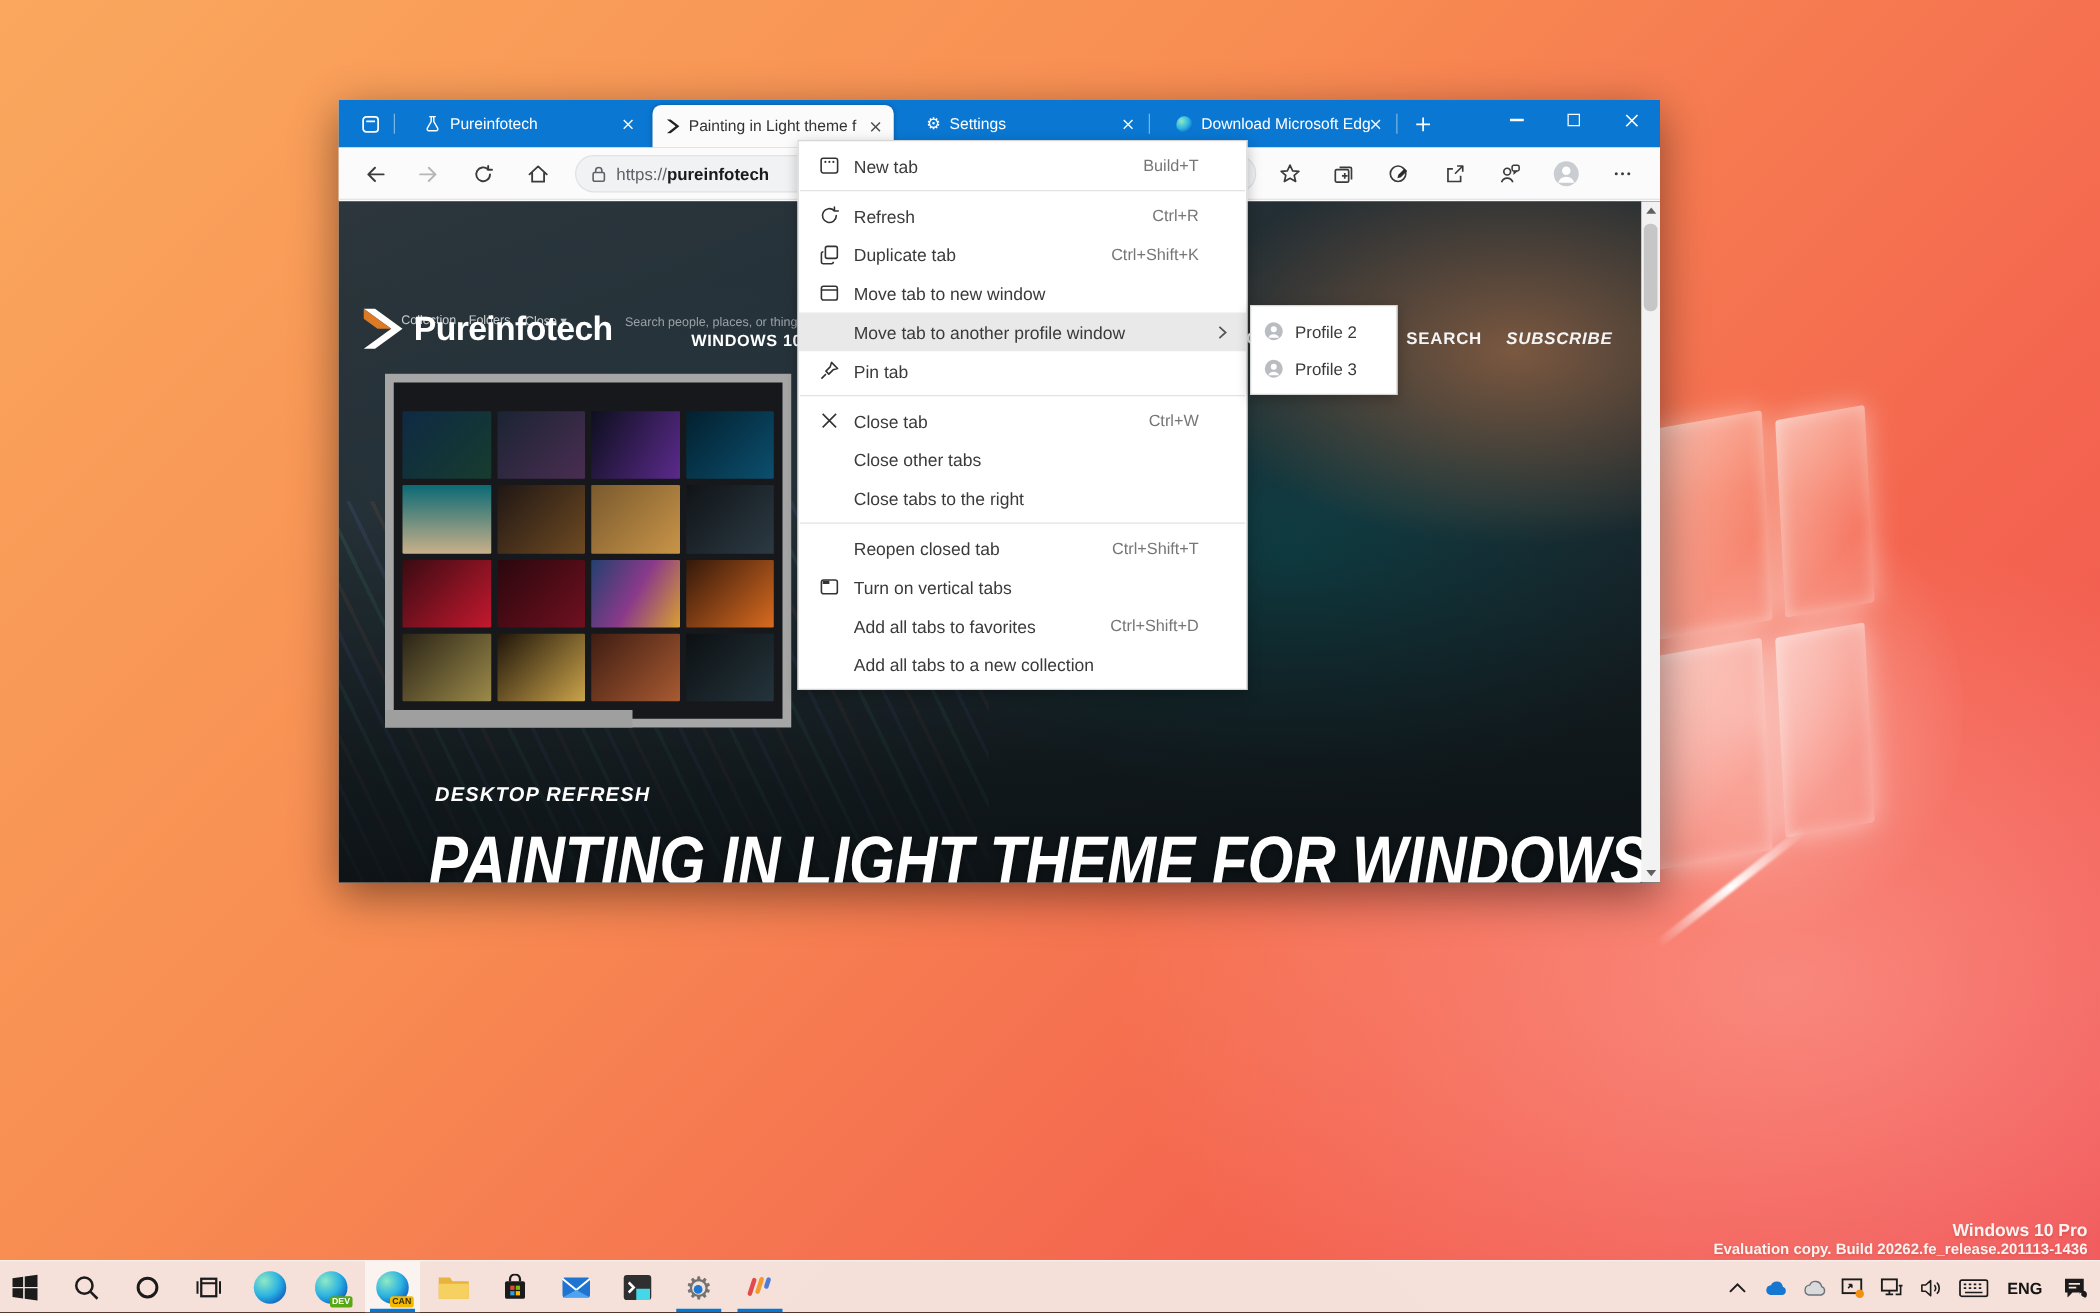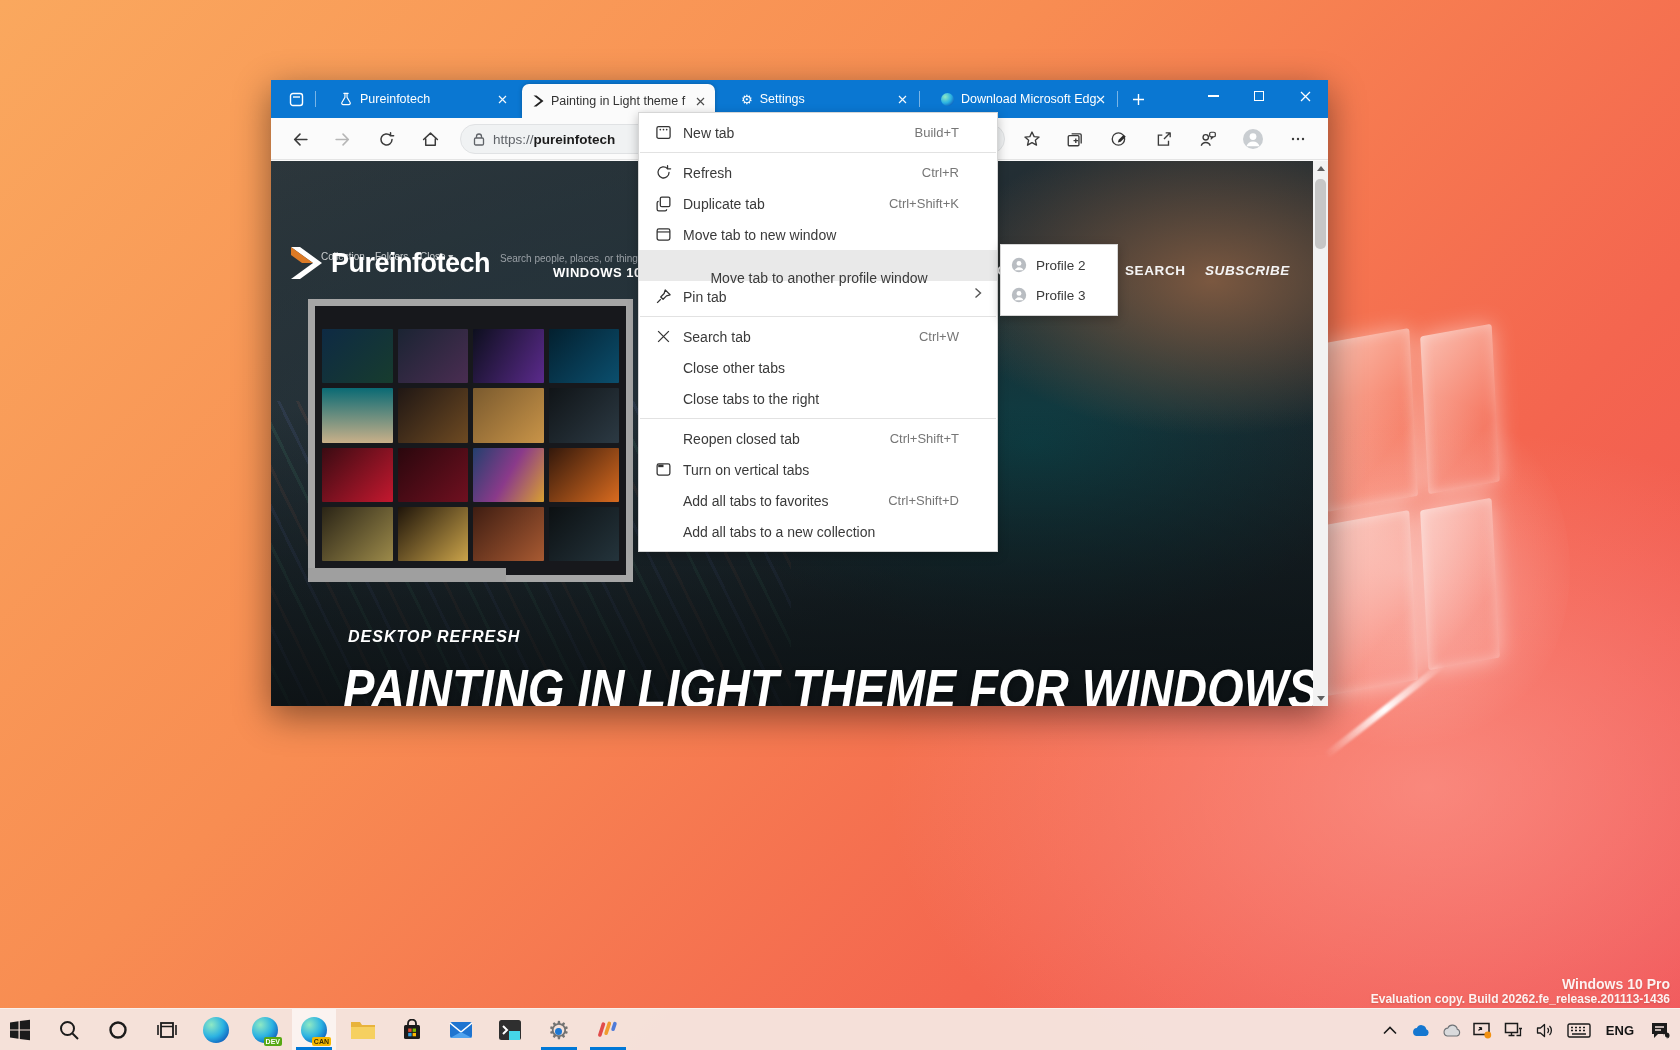--- a/index.html
+++ b/index.html
@@ -89,21 +89,21 @@
   
   #scroll{position:absolute;right:0;top:0;width:15px;height:545px;background:#f2f2f2;}
   .sarr{position:absolute;left:0;width:15px;height:15px;display:flex;align-items:center;justify-content:center;}
   .tri{width:0;height:0;border-left:4px solid transparent;border-right:4px solid transparent;}
   #sthumb{position:absolute;left:2px;top:18px;width:11px;height:70px;background:#c6c6c6;border-radius:5px;}
 
   
   #menu{left:638px;top:112px;width:360px;background:#fff;border:1px solid #d6d6d6;box-shadow:0 3px 10px rgba(0,0,0,.25);
     padding:4px 0;z-index:50;}
   .mi{height:31px;display:flex;align-items:center;font-size:14px;color:#3a3a3a;padding:0 12px 0 14px;}
-  .mi.hl{background:#e9e9e9;flex-direction:column;}
+  .mi.hl{background:#e9e9e9;}
   .mi .mic{width:20px;height:20px;margin-right:10px;display:flex;align-items:center;justify-content:center;flex:0 0 auto;}
   .mi .msc{margin-left:auto;color:#767676;font-size:13px;padding-right:26px;}
   .mi .marr{margin-left:auto;margin-right:2px;display:flex;}
   .msep{height:1px;background:#e2e2e2;margin:4px 1px;}
   #submenu{left:1000px;top:244px;width:118px;background:#fff;border:1px solid #d6d6d6;box-shadow:0 3px 10px rgba(0,0,0,.25);
     padding:5px 0;z-index:55;}
   .smi{height:30px;display:flex;align-items:center;font-size:13.5px;color:#3a3a3a;padding:0 10px;}
   .smi .av{margin-right:9px;display:flex;}
 
   
@@ -426,21 +426,21 @@
     </div>
 
     <div class="msep"></div>
 
     <div class="mi">
       <span class="mic">
           <svg width="15" height="15" viewBox="0 0 14 14">
             <path d="M2 2l10 10M12 2 2 12" stroke="#333" stroke-width="1.2"></path>
           </svg>
         </span>
-      <span>Search tab</span>
+      <span>Close tab</span>
       <span class="msc">Ctrl+W</span>
     </div>
 
     <div class="mi">
       <span class="mic"></span>
       <span>Close other tabs</span>
     </div>
 
     <div class="mi">
       <span class="mic"></span>

